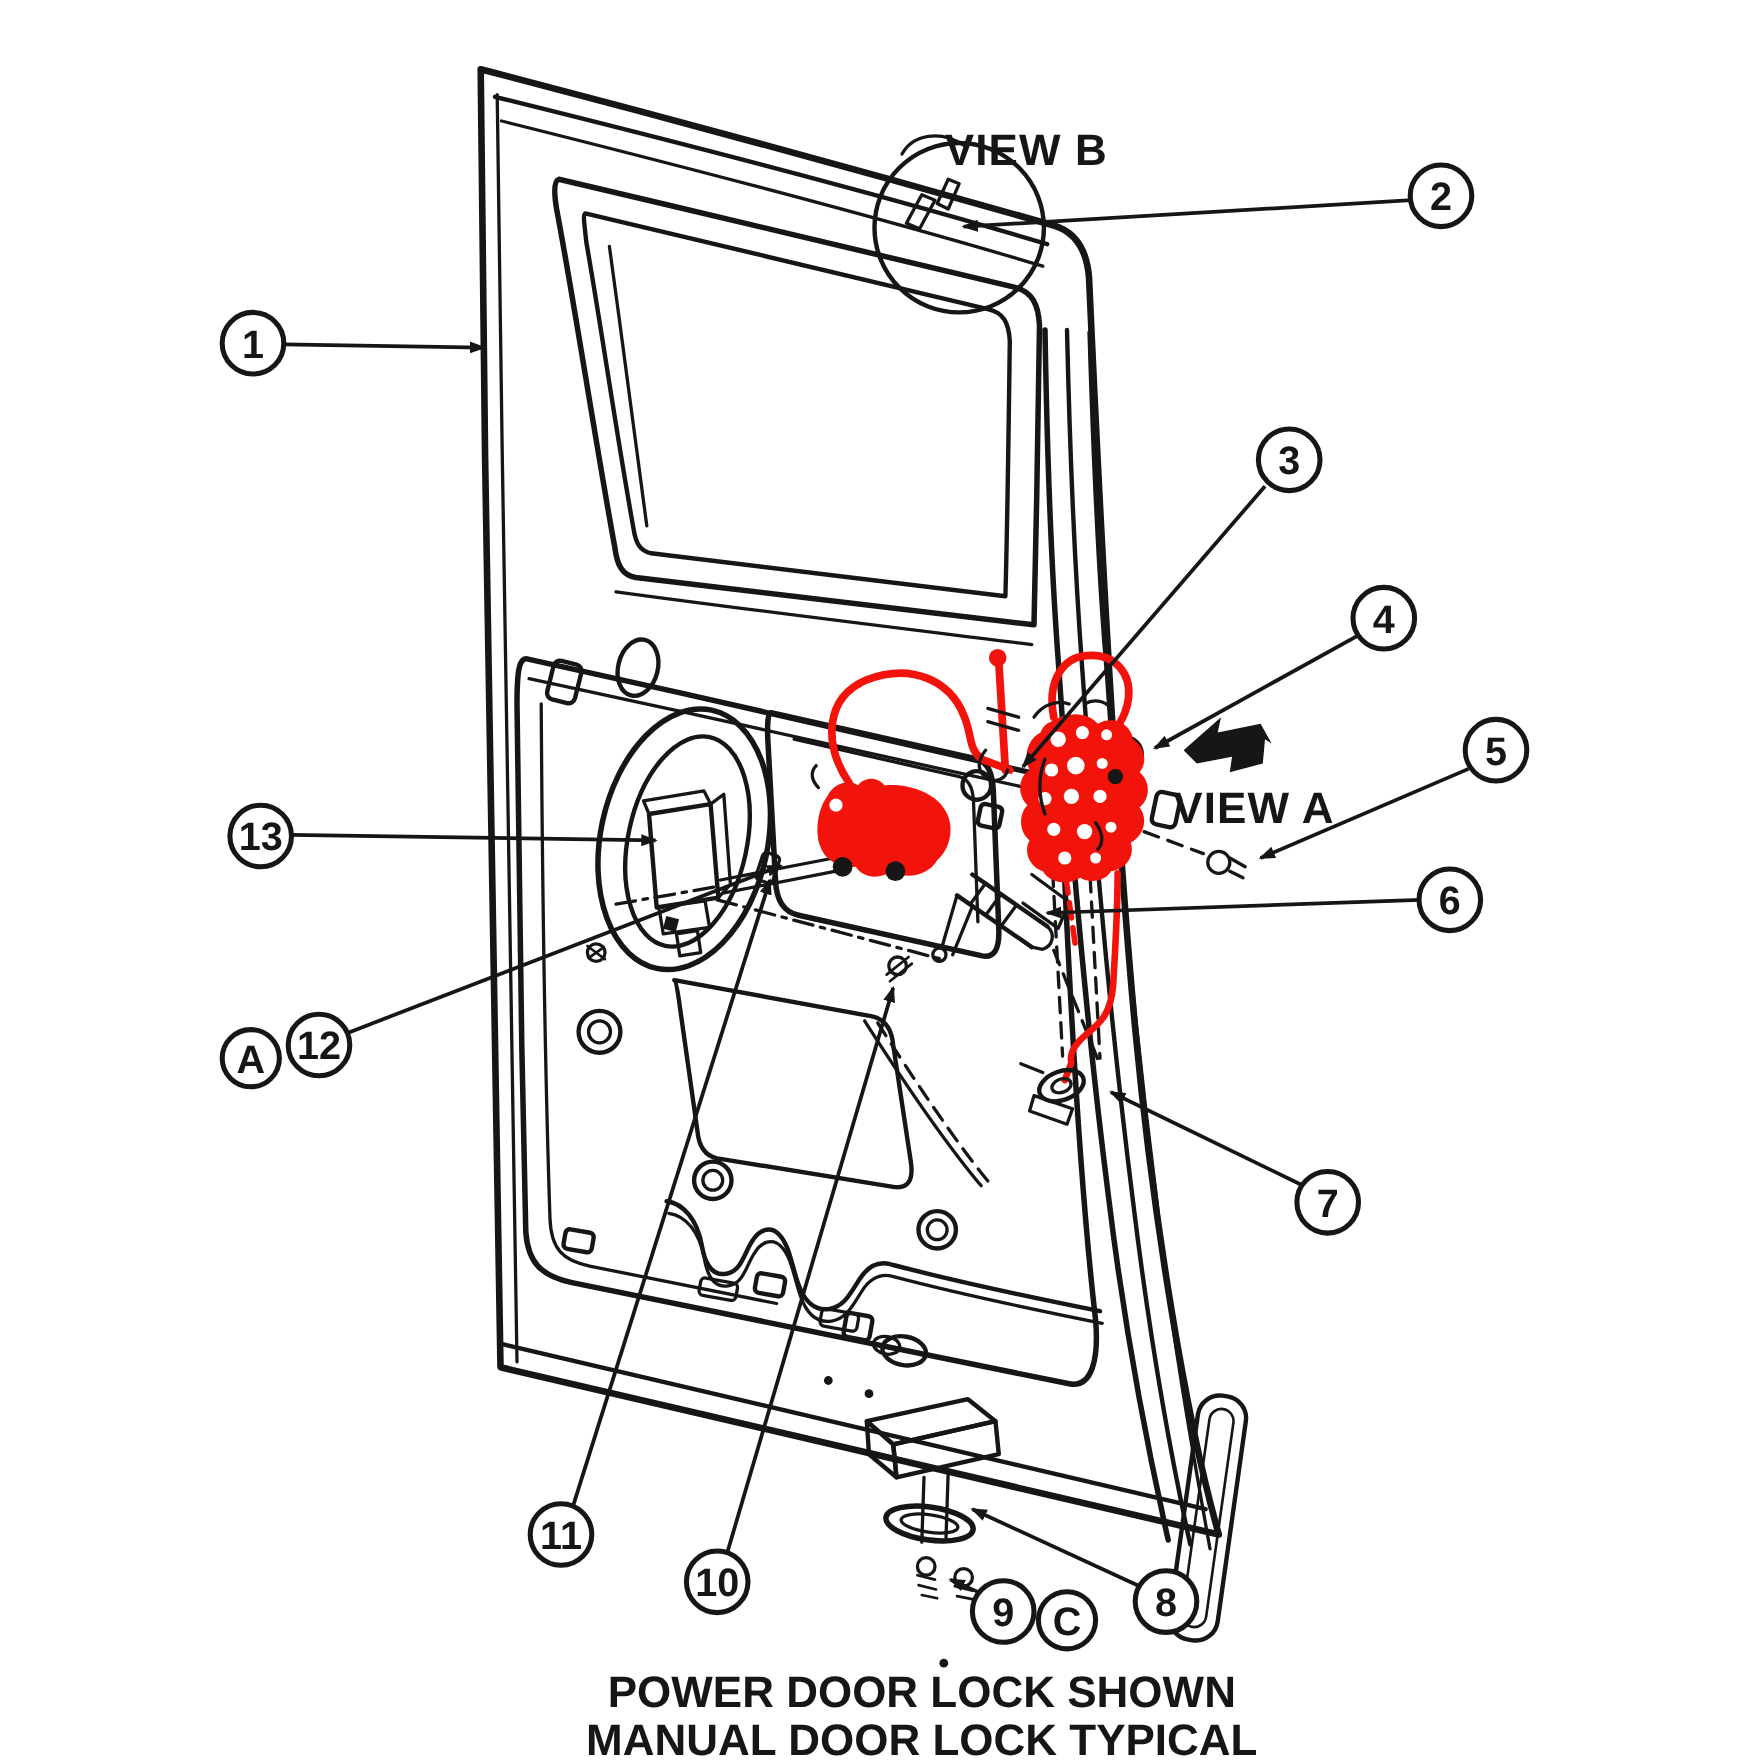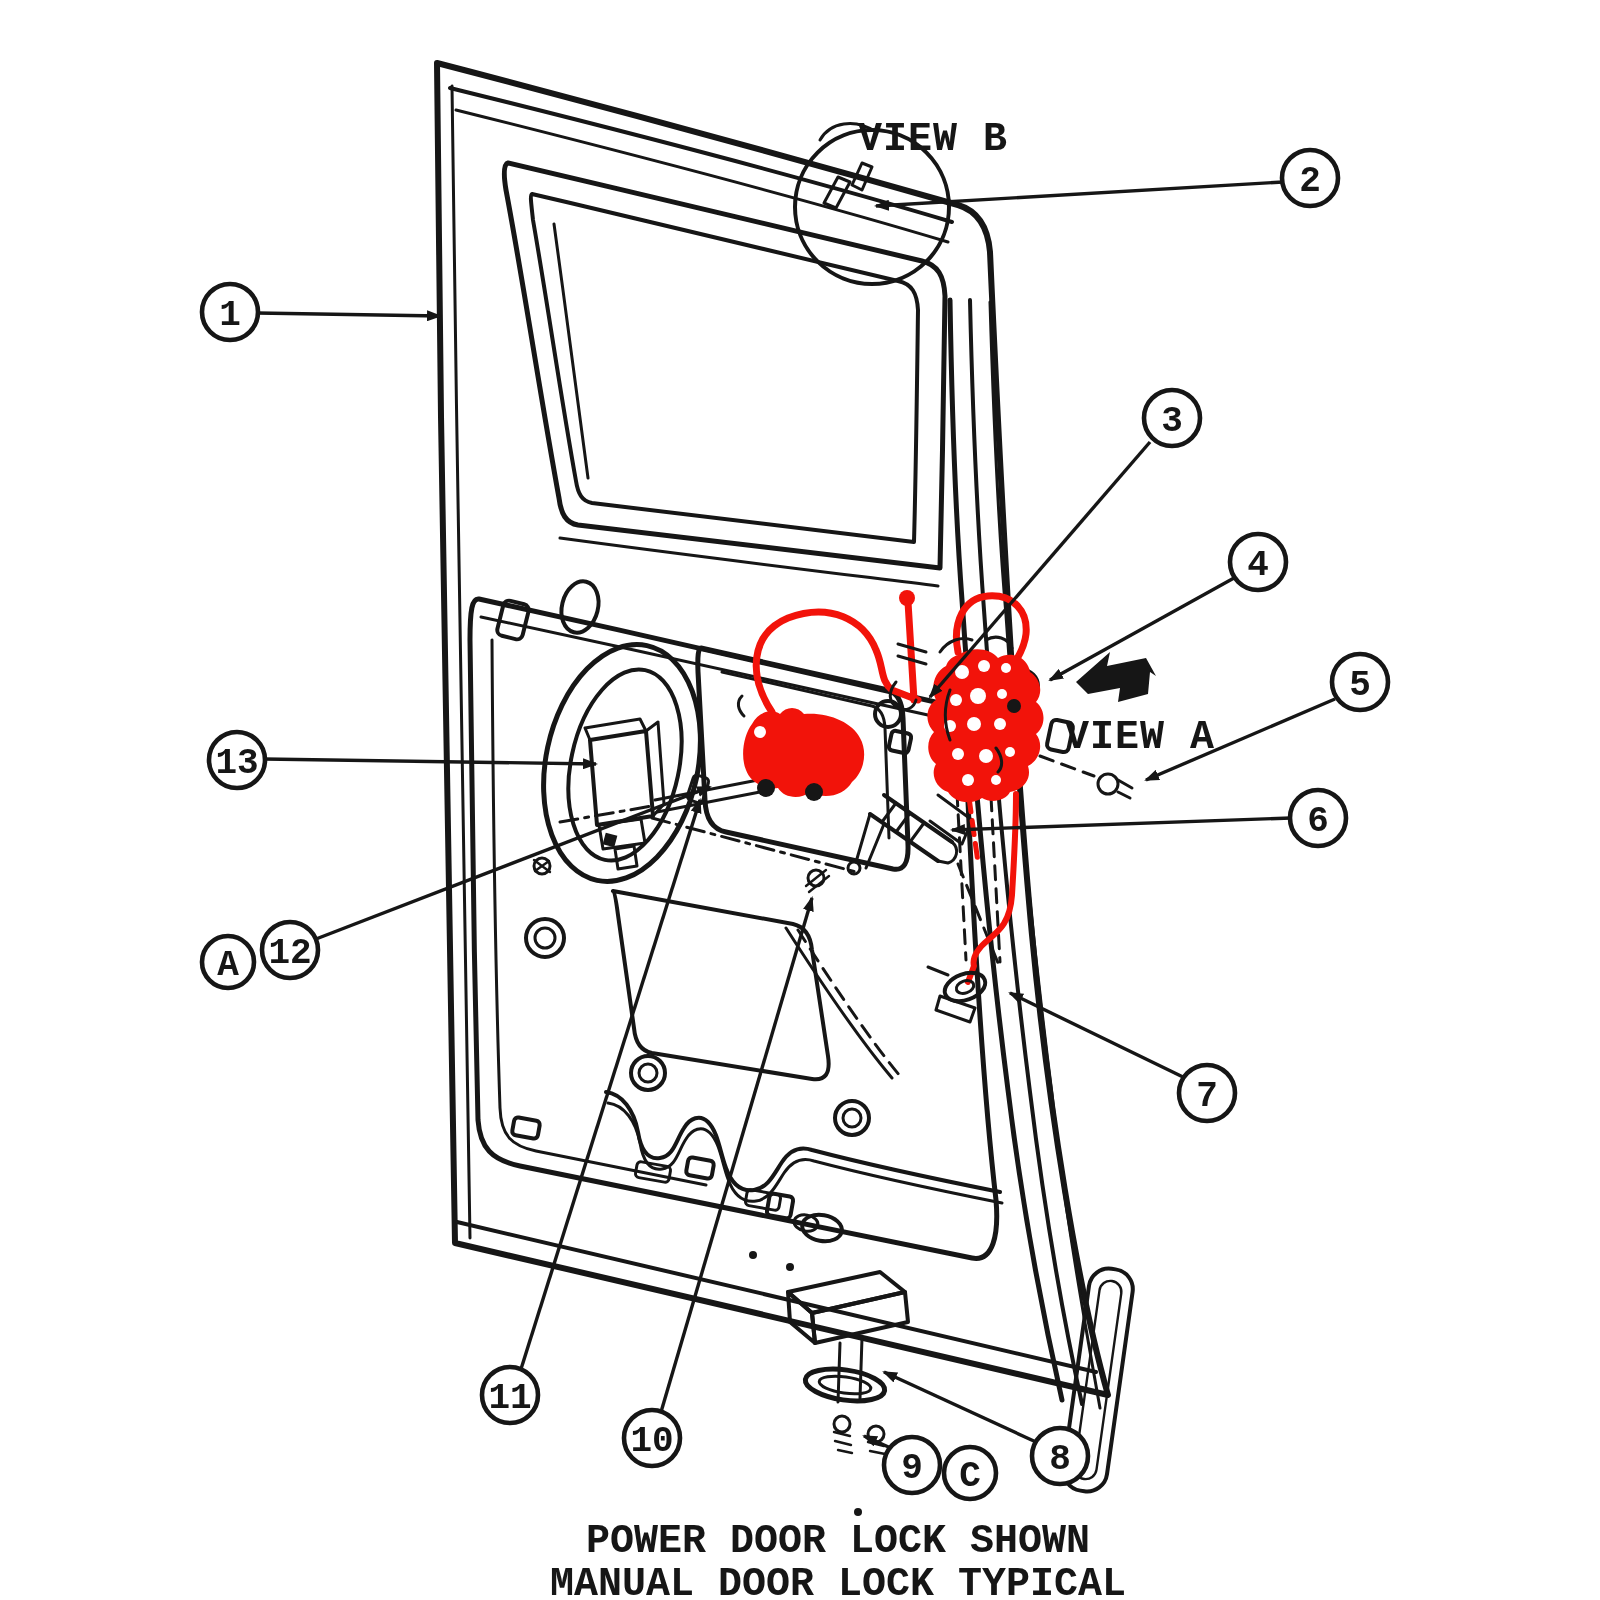--- a/index.html
+++ b/index.html
@@ -1,18 +1,18 @@
 <!DOCTYPE html>
 <html style="--ink: #161616; --hl: #f2130a; --paper: #ffffff;"><head>
 <meta charset="utf-8">
 <style>
   :root{ --ink:#161616; --hl:#f2130a; --paper:#ffffff; }
   html,body{margin:0;padding:0;background:var(--paper);}
   .stage{width:1320px;height:1600px;position:relative;background:var(--paper);
-         font-family:Liberation Mono, monospace;}
+         font-family:Liberation Sans, sans-serif;}
   svg{display:block}
   .k{stroke:var(--ink);fill:none;stroke-linecap:round;stroke-linejoin:round}
   .w6{stroke-width:6}.w5{stroke-width:5}.w4{stroke-width:4}.w3{stroke-width:3}.w2{stroke-width:2.4}
   .r{stroke:var(--hl);fill:none;stroke-linecap:round;stroke-linejoin:round}
   .rf{fill:var(--hl);stroke:none}
   .ink{fill:var(--ink);stroke:none}
   .wh{fill:#ffffff;stroke:none}
   .lead{stroke:var(--ink);stroke-width:3.4;fill:none}
   .callout-c{fill:#ffffff;stroke:var(--ink);stroke-width:4.6}
   .callout-t{fill:var(--ink);font-weight:bold;font-size:36px;text-anchor:middle}

